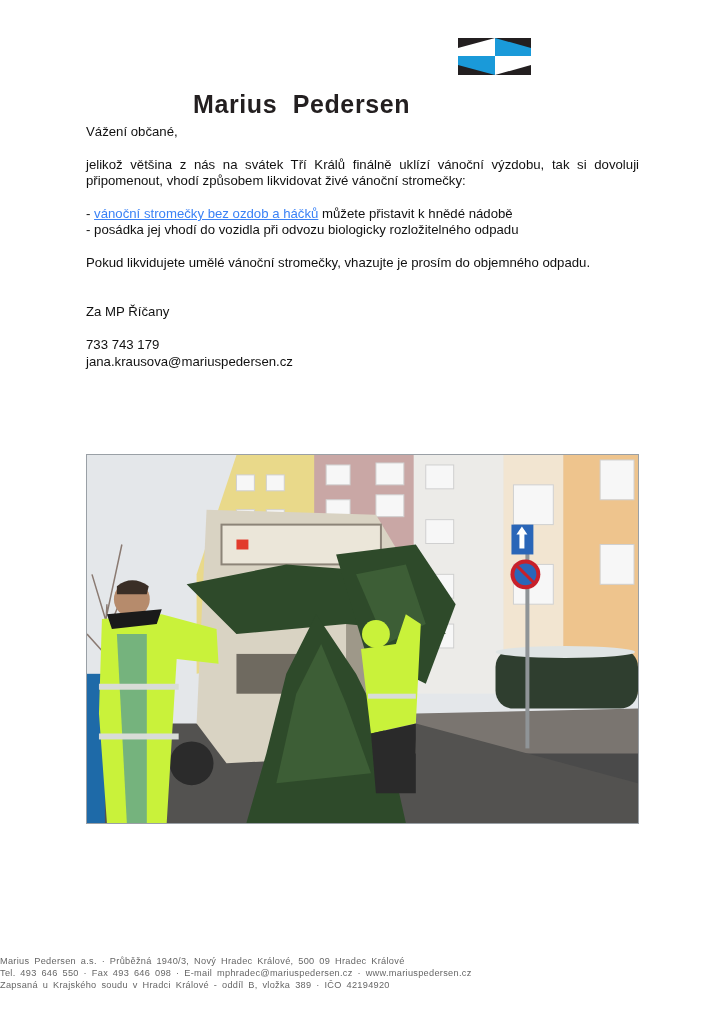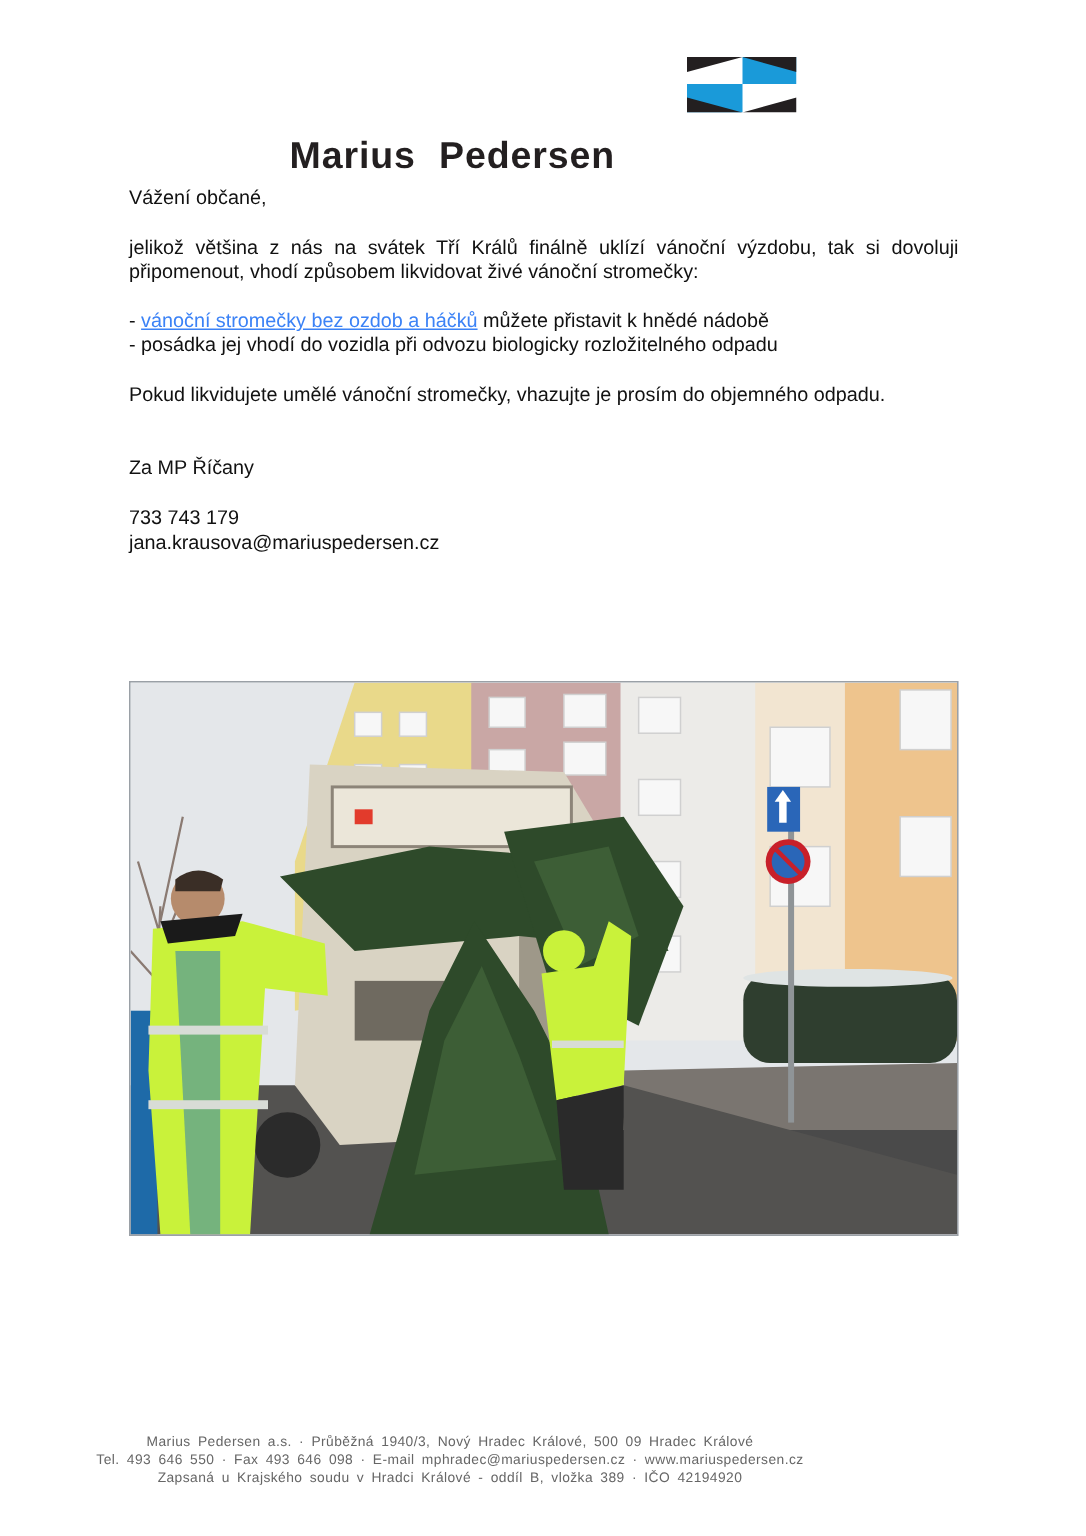--- a/index.html
+++ b/index.html
@@ -16,21 +16,21 @@
   .p { margin: 0; }
   .gap { height: 16.4px; }
   .justify { text-align: justify; text-align-last: left; }
   .link { color: #3b82f6; text-decoration: underline; }
 
   .photo { position: absolute; left: 86px; top: 454px; width: 553px; height: 370px;
            border: 1px solid #9aa0a6; box-sizing: border-box; overflow: hidden;
            background: #e9ecef; }
   .photo svg { display: block; width: 100%; height: 100%; }
 
-  .footer { position: absolute; left: 0; top: 955px; width: 600px; text-align: center;
+  .footer { position: absolute; left: 0; top: 955px; width: 600px; 
             font-size: 9.2px; line-height: 12px; color: #666; letter-spacing: 0.3px; word-spacing: 2px; }
   .footer div { white-space: nowrap; }
 </style>
 </head>
 <body>
 
 <div class="header">
   <div class="brand">Marius Pedersen</div>
   <div class="logo">
     <svg viewBox="0 0 73 37" width="73" height="37">

